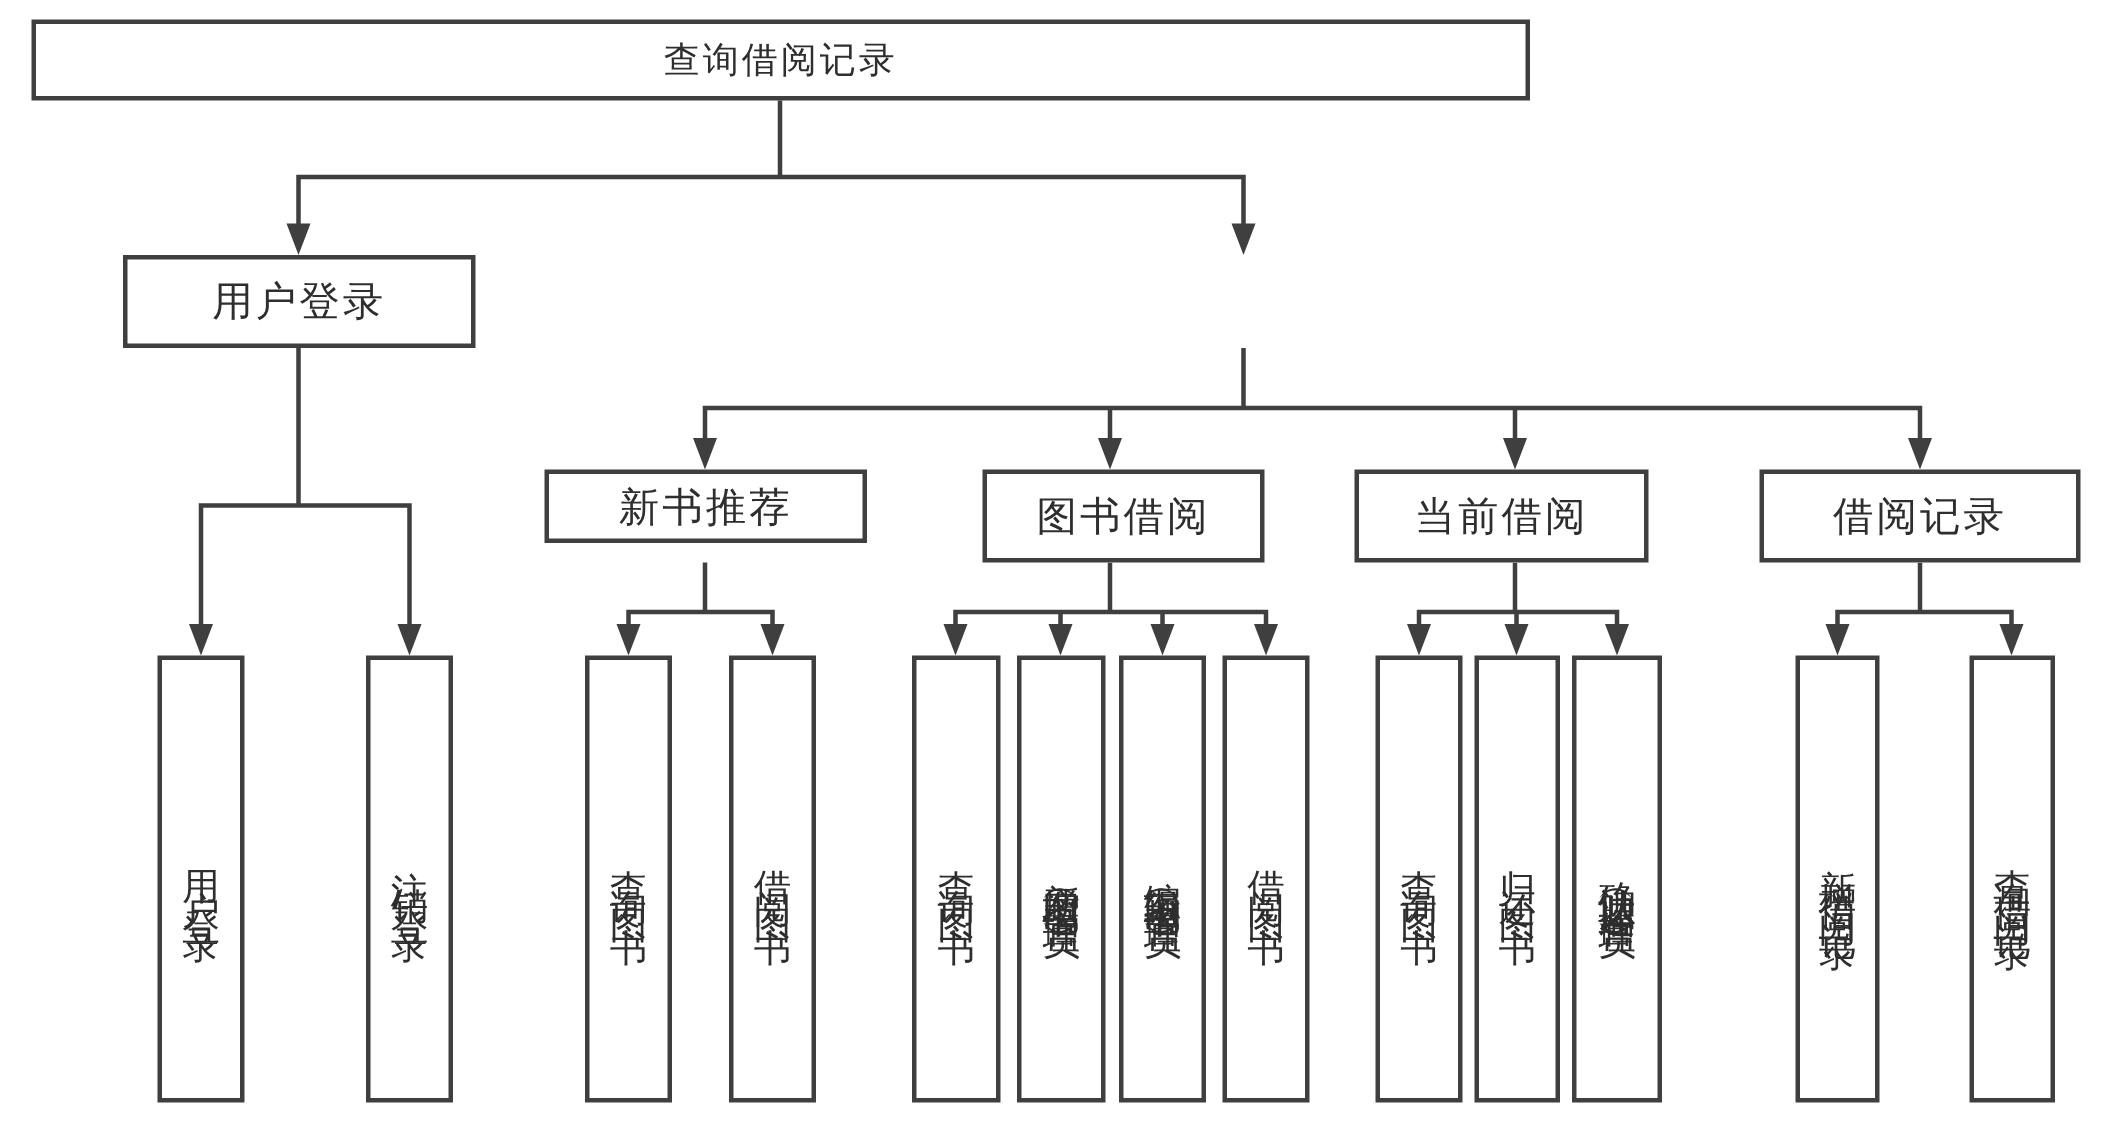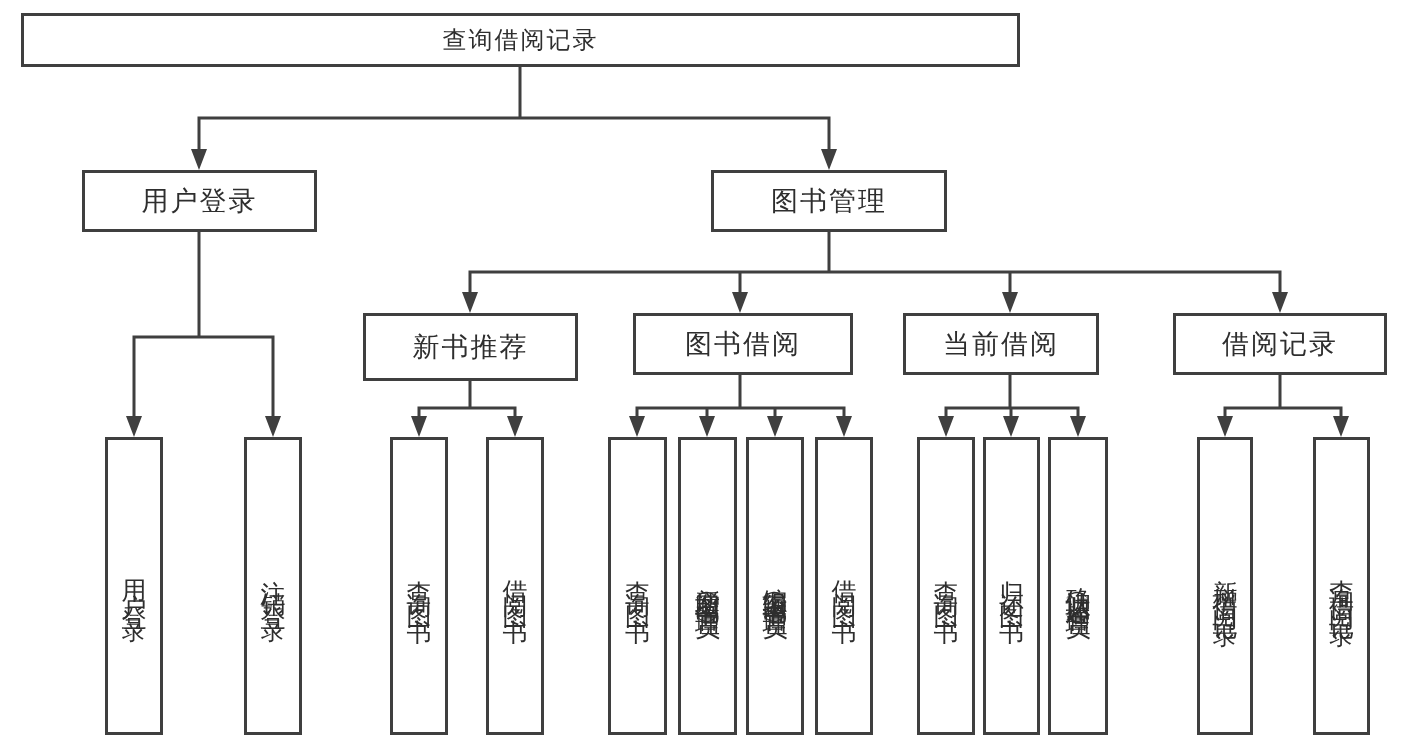--- a/index.html
+++ b/index.html
@@ -67,28 +67,25 @@
       M1341 437 l-8 -21 h16 z"></path>
   </svg>
 
   <div class="node root-node" style="left:21px;top:13px;width:999px;height:54px">
     <span>查询借阅记录</span>
   </div>
 
   <div class="node h-node" style="left:82px;top:170px;width:235px;height:62px">
     <span>用户登录</span>
   </div>
-  <div class="node h-node" style="left:711px;top:170px;width:236px;height:62px">
-    <span>图书管理</span>
-  </div>
 
-  <div class="node h-node" style="left:363px;top:313px;width:215px;height:68px">
+  <div class="node h-node" style="left:363px;top:313px;width:215px;height:49px">
     <span>新书推荐</span>
   </div>
-  <div class="node h-node" style="left:633px;top:313px;width:220px;height:62px">
+  <div class="node h-node" style="left:655px;top:313px;width:188px;height:62px">
     <span>图书借阅</span>
   </div>
   <div class="node h-node" style="left:903px;top:313px;width:196px;height:62px">
     <span>当前借阅</span>
   </div>
   <div class="node h-node" style="left:1173px;top:313px;width:214px;height:62px">
     <span>借阅记录</span>
   </div>
 
   <div class="node v-node ls-s" style="left:105px;top:437px;width:58px;height:298px">

